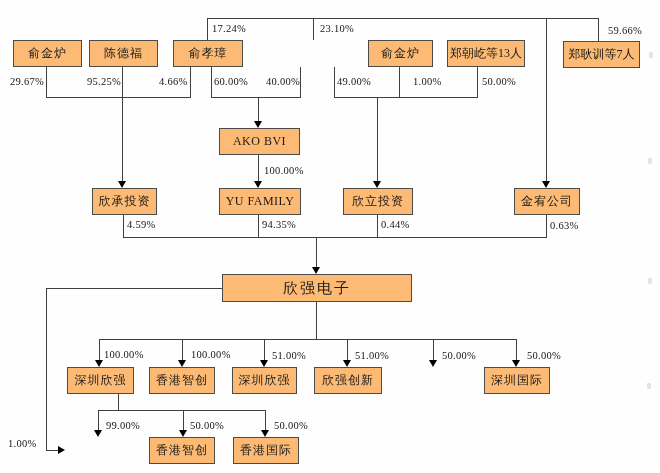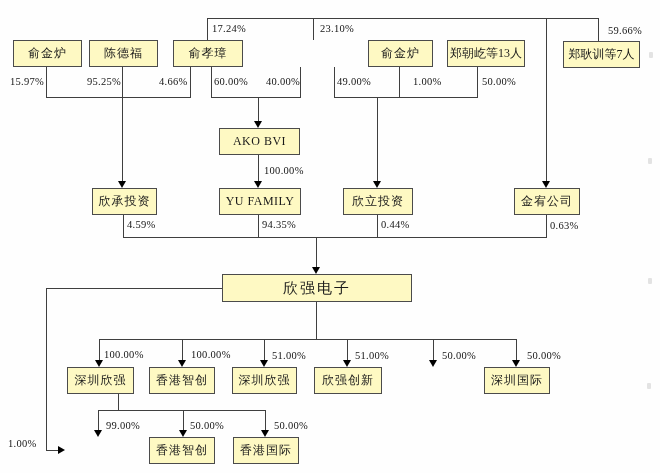--- a/index.html
+++ b/index.html
@@ -3,21 +3,21 @@
 <meta charset="utf-8">
 <style>
   html,body{margin:0;padding:0;}
   body{
     width:660px;height:473px;position:relative;background:#fefefe;
     font-family:"Liberation Serif","DejaVu Serif",serif;color:#1a1a1a;
     overflow:hidden;
   }
   .stage{position:absolute;left:0;top:0;width:660px;height:473px;}
   .box{
-    position:absolute;height:25px;border:1px solid #4b4b4b;background:#fef9c3;
+    position:absolute;height:25px;border:1px solid #4b4b4b;background:#fdba74;
     display:flex;align-items:center;justify-content:center;
     font-size:12px;letter-spacing:1px;white-space:nowrap;
   }
   .box.big{height:26px;font-weight:normal;font-size:15px;letter-spacing:2px;}
   .box.latin{letter-spacing:.5px;}
   .ln{position:absolute;background:#3f3f3f;}
   .pct{
     position:absolute;font-size:10.5px;letter-spacing:.3px;color:#151515;
     white-space:nowrap;line-height:12px;
   }
@@ -161,21 +161,21 @@
       <span>香港智创</span>
     </div>
   <div class="box" style="left:233px;top:437px;width:64px">
       <span>香港国际</span>
     </div>
 
   <div class="pct" style="left:212px;top:23px">17.24%</div>
   <div class="pct" style="left:320px;top:23px">23.10%</div>
   <div class="pct" style="left:608px;top:25px">59.66%</div>
 
-  <div class="pct" style="left:10px;top:76px">15.97%</div>
+  <div class="pct" style="left:10px;top:76px">29.67%</div>
   <div class="pct" style="left:87px;top:76px">95.25%</div>
   <div class="pct" style="left:159px;top:76px">4.66%</div>
   <div class="pct" style="left:214px;top:76px">60.00%</div>
   <div class="pct" style="left:266px;top:76px">40.00%</div>
   <div class="pct" style="left:337px;top:76px">49.00%</div>
   <div class="pct" style="left:413px;top:76px">1.00%</div>
   <div class="pct" style="left:482px;top:76px">50.00%</div>
 
   <div class="pct" style="left:264px;top:165px">100.00%</div>
 

